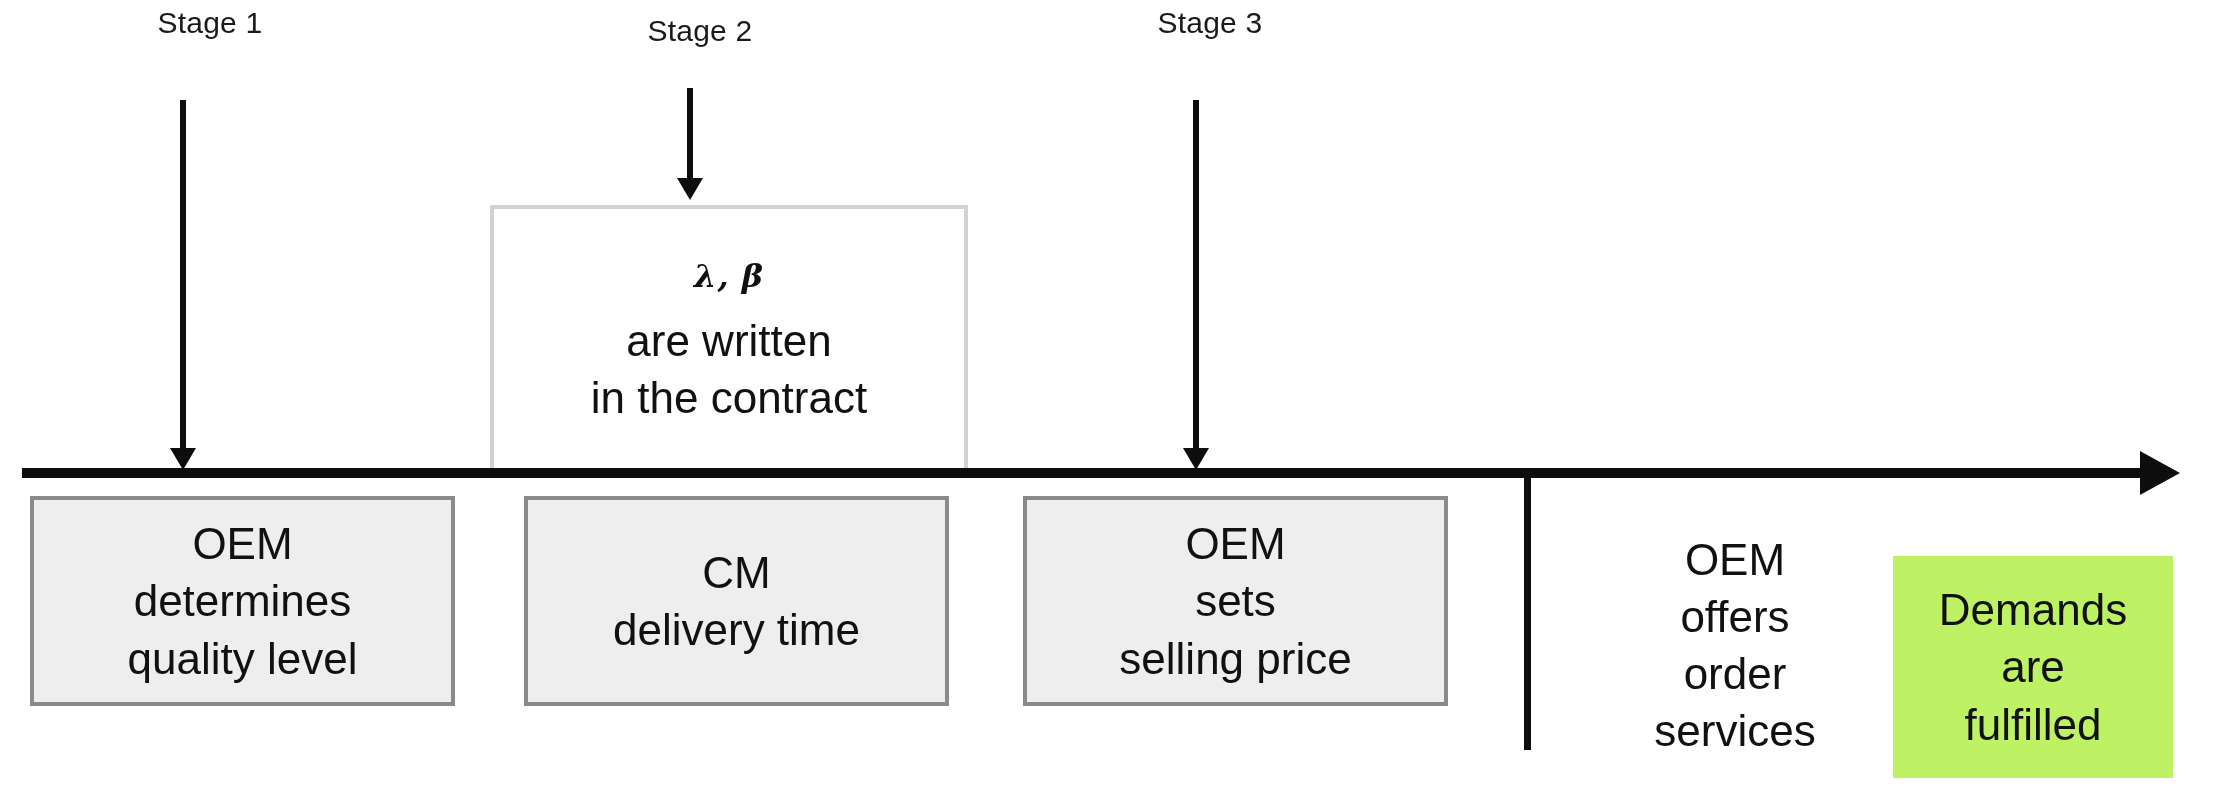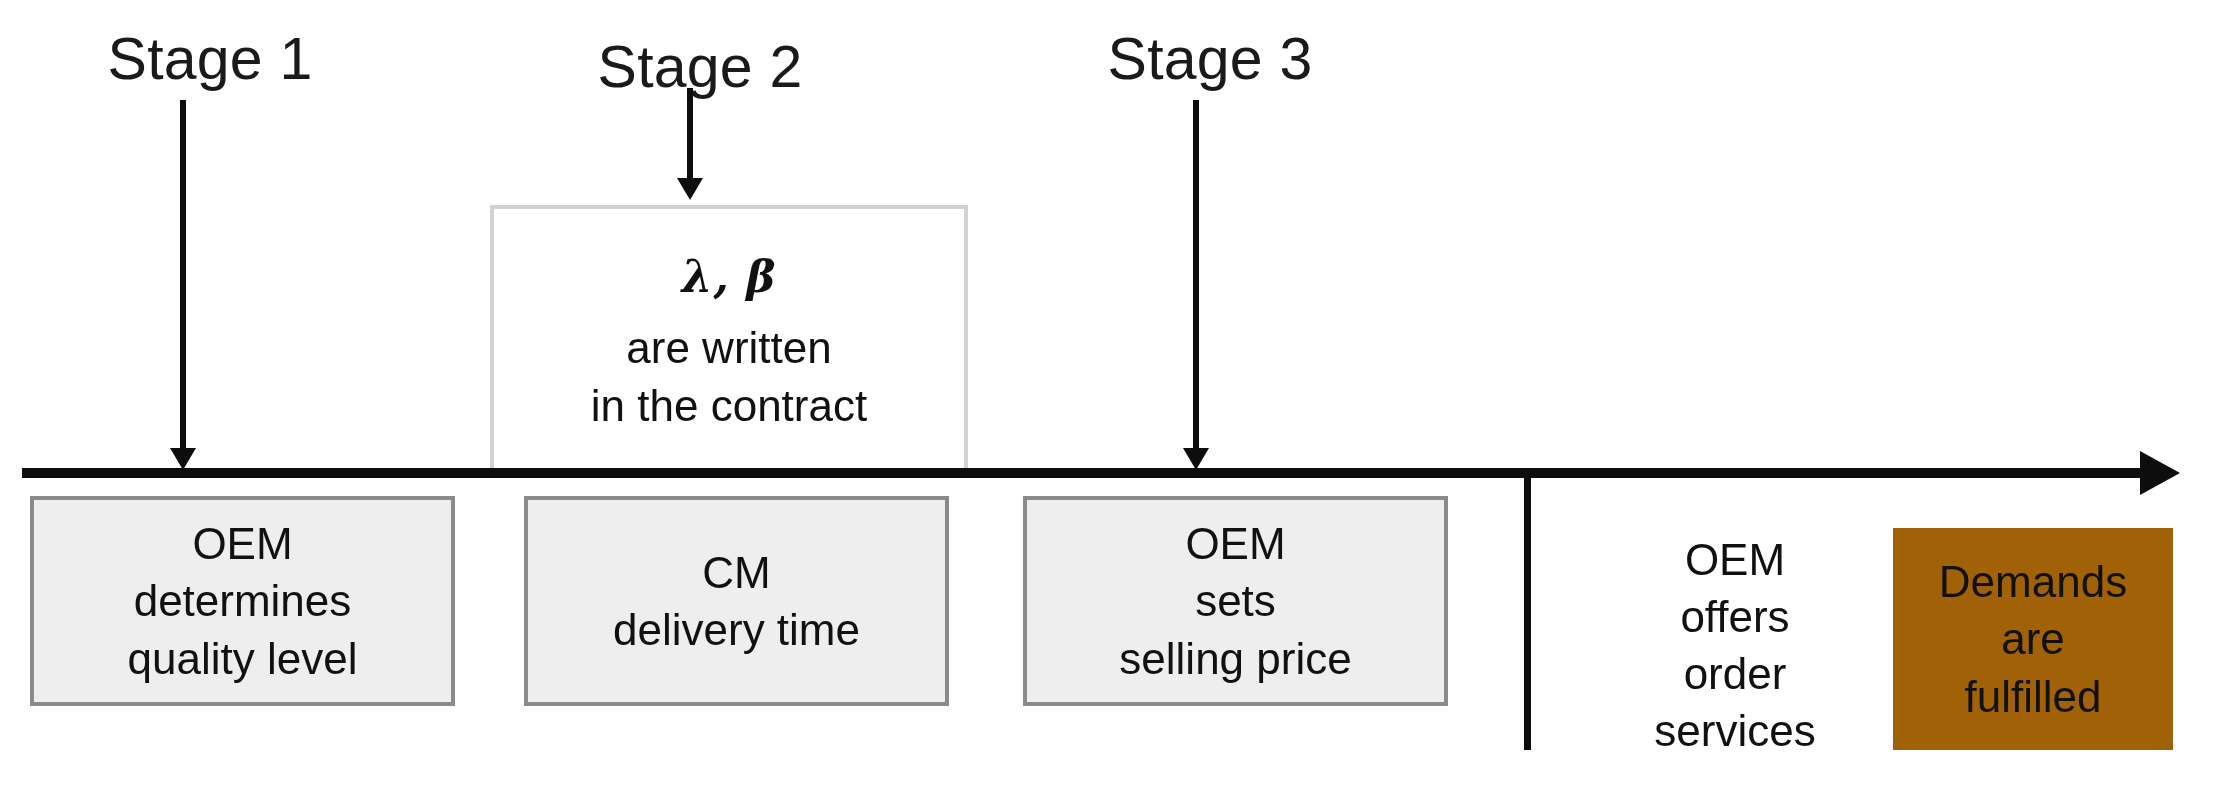--- a/index.html
+++ b/index.html
@@ -15,27 +15,26 @@
     position: relative;
     width: 2220px;
     height: 807px;
     background: #ffffff;
     overflow: hidden;
   }
 
   
   .stage-label {
     position: absolute;
-    font-size: 59px;
+    font-size: 30px;
     line-height: 1;
     color: #1a1a1a;
     white-space: nowrap;
     transform: translateX(-50%);
     letter-spacing: 0.2px;
-    margin-top: 22px;
   }
 
   
   .v-arrow {
     position: absolute;
     width: 26px;
     transform: translateX(-50%);
   }
   .v-arrow .shaft {
     position: absolute;
@@ -97,28 +96,29 @@
   }
   .box-contract {
     background: #ffffff;
     border: 4px solid #d2d2d2;
   }
   .box-plain {
     background: transparent;
     border: none;
   }
   .box-fill-only {
-    background: #a16207;
+    background: #bef264;
     border: none;
+    margin-top: 28px;
   }
   .greek {
     font-family: "DejaVu Serif", serif;
     font-weight: bold;
     font-style: italic;
-    font-size: 44px;
+    font-size: 32px;
     letter-spacing: 1px;
   }
 </style>
 </head>
 <body>
 
 <div id="stage">
 
   <div class="stage-label" style="left:210px; top:8px;">Stage 1</div>
   <div class="stage-label" style="left:700px; top:16px;">Stage 2</div>

